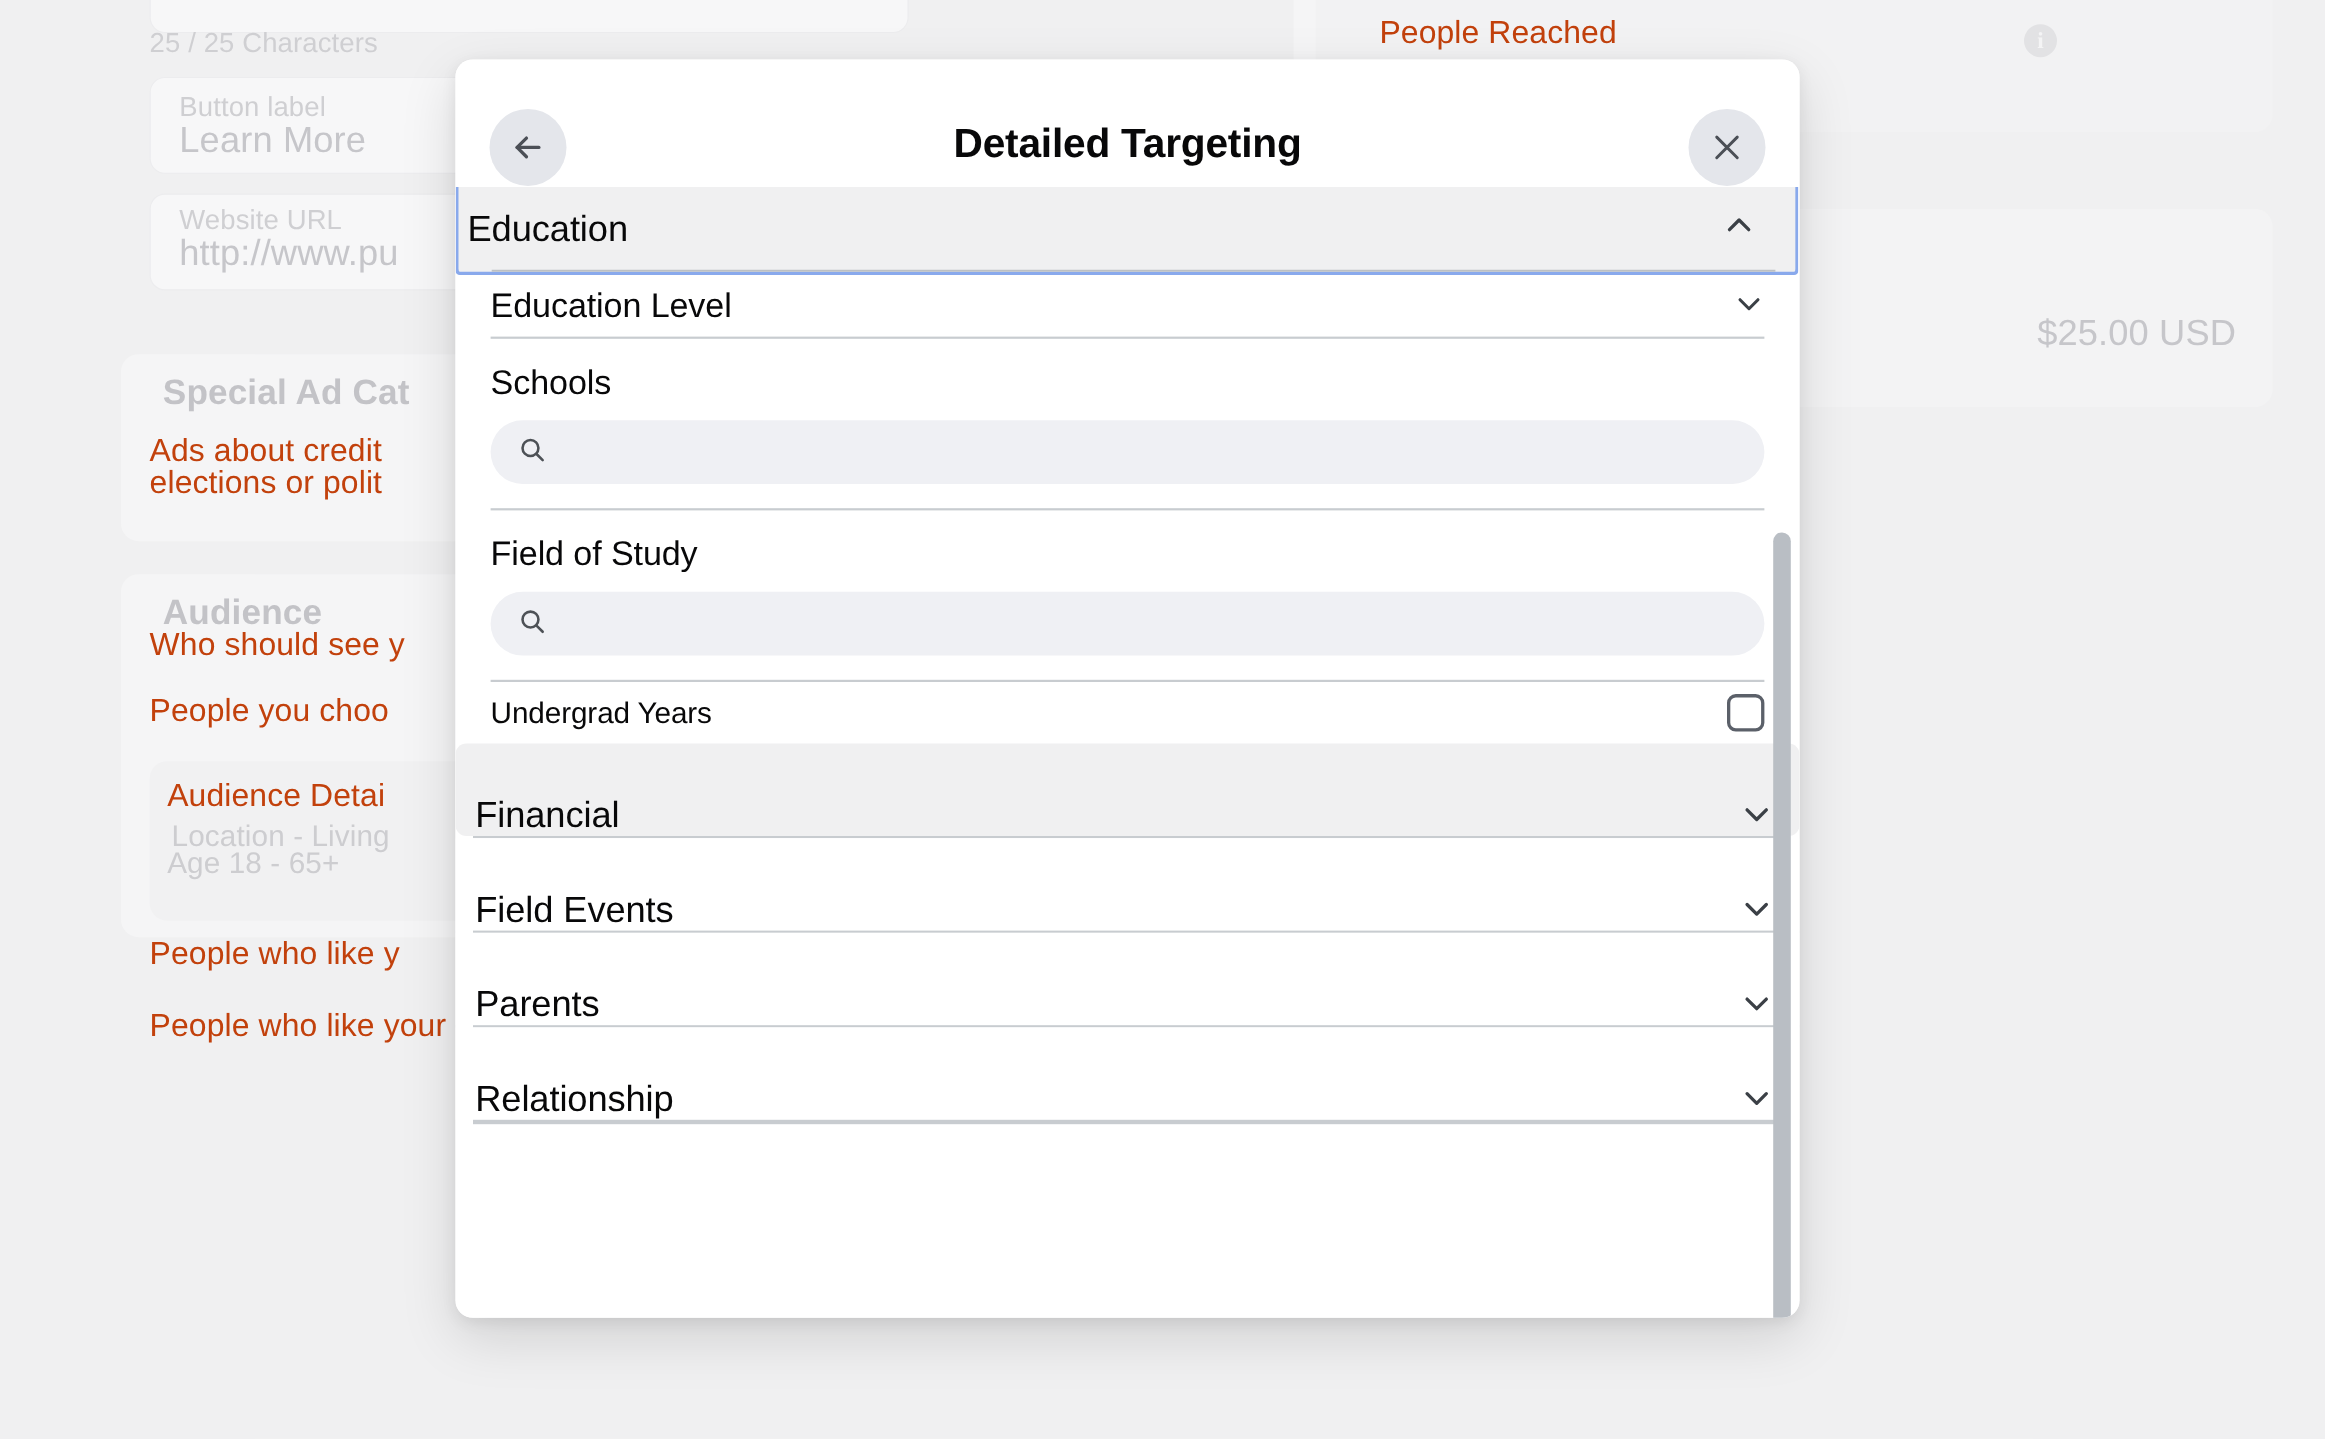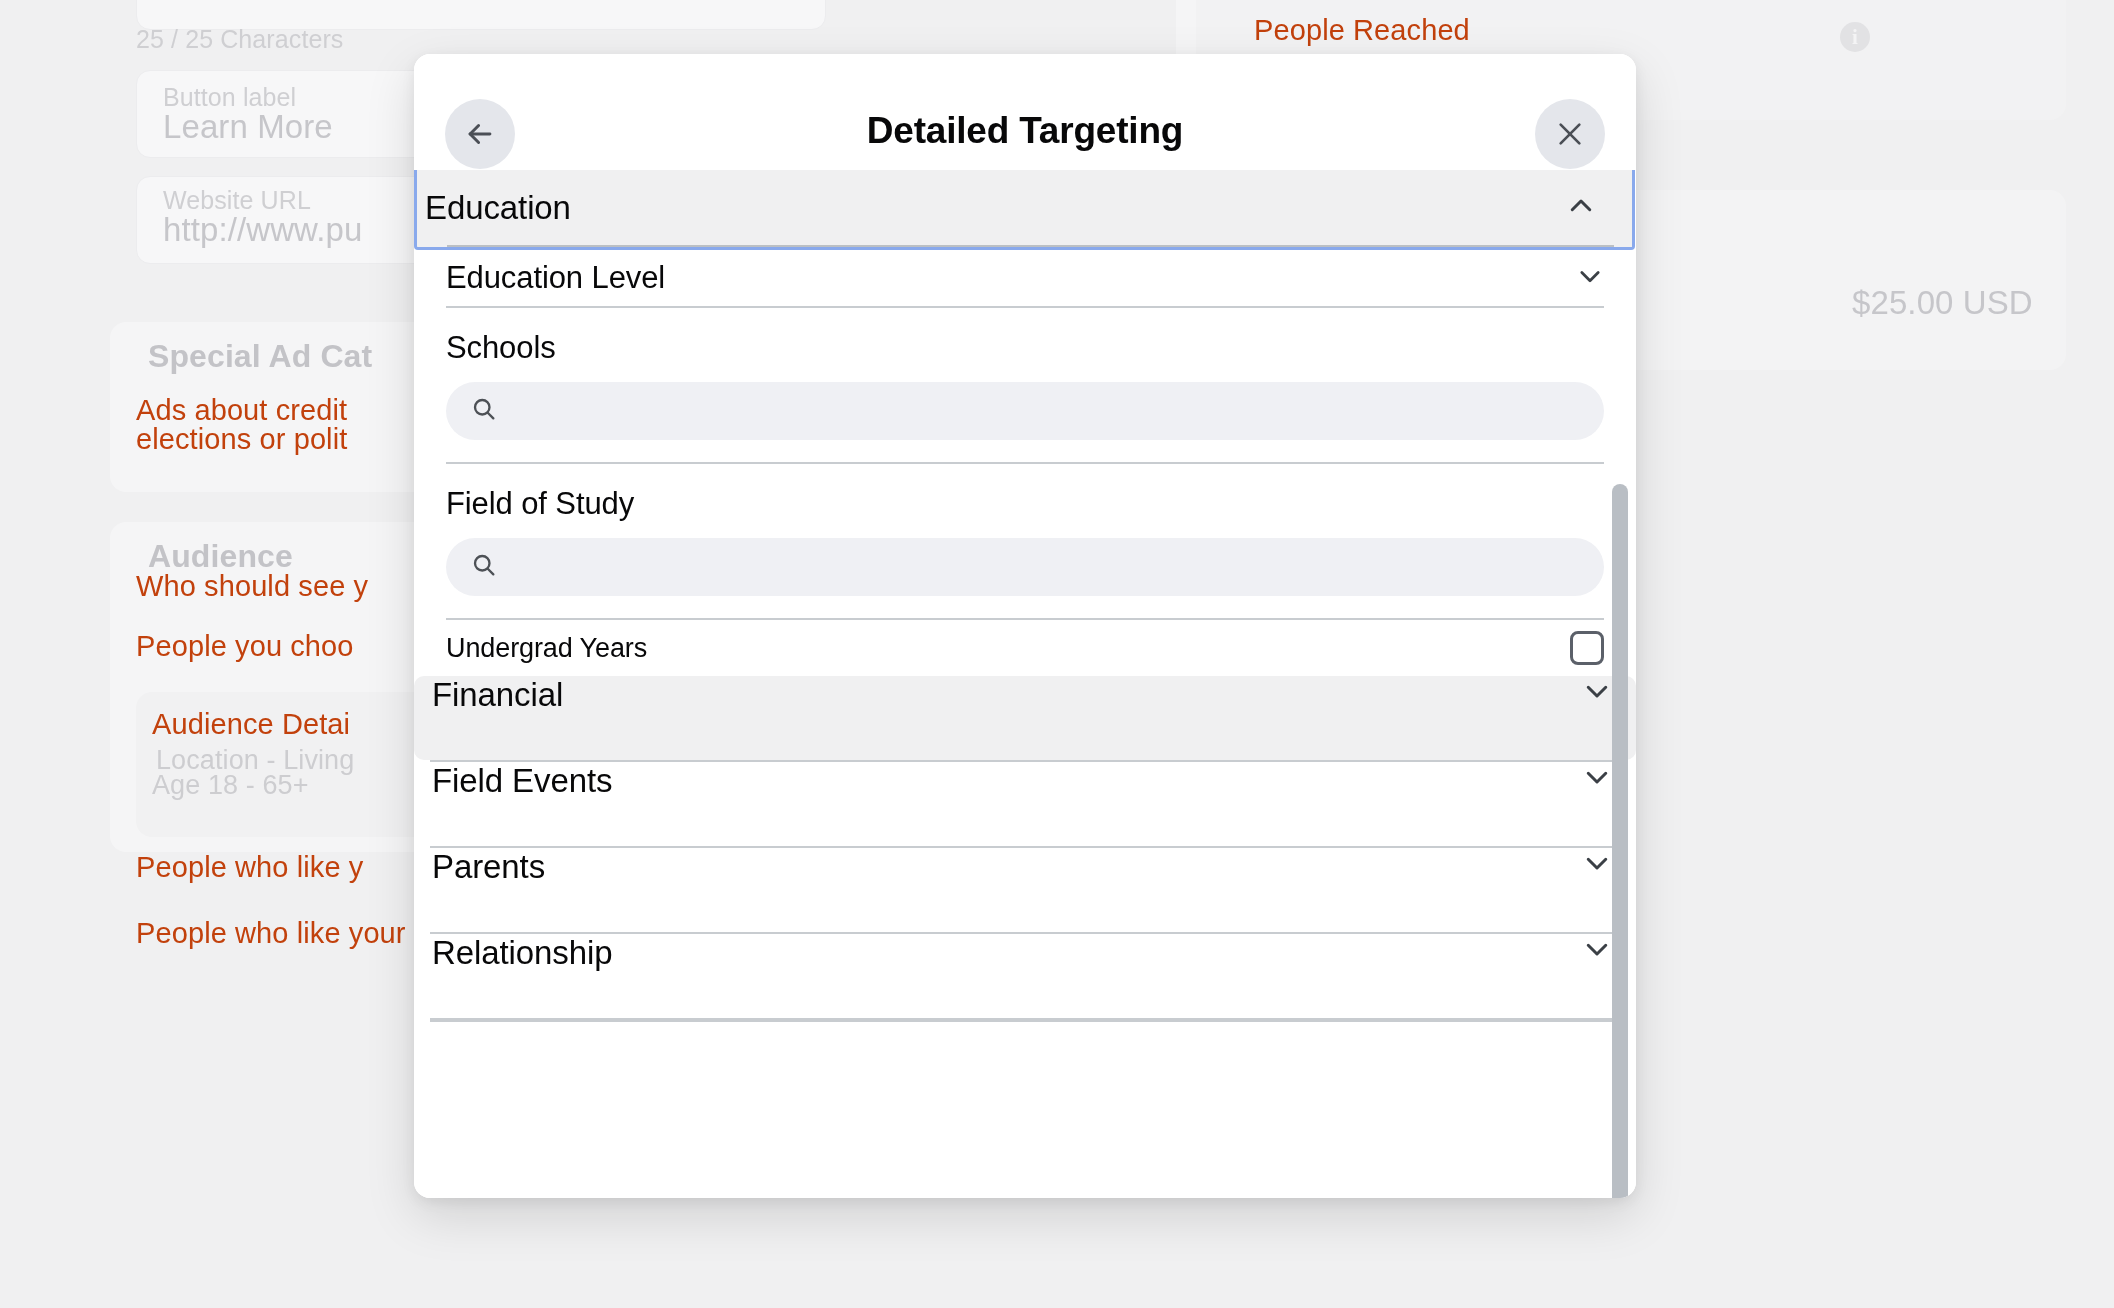--- a/index.html
+++ b/index.html
@@ -203,21 +203,21 @@
     border: 3px solid #5b6069;
     border-radius: 8px;
     background: #fff;
     cursor: pointer;
     flex: none;
   }
 
   
   .acc-row {
     display: flex;
-    align-items: flex-start;
+    align-items: flex-end;
     justify-content: space-between;
     height: 84px;
     padding: 0 24px 0 18px;
     cursor: pointer;
     background: #fff;
   }
   .acc-row.hovered { background: #f0f0f1; border-radius: 10px; }
   .acc-row .label {
     font-size: 33px;
     color: #080809;

